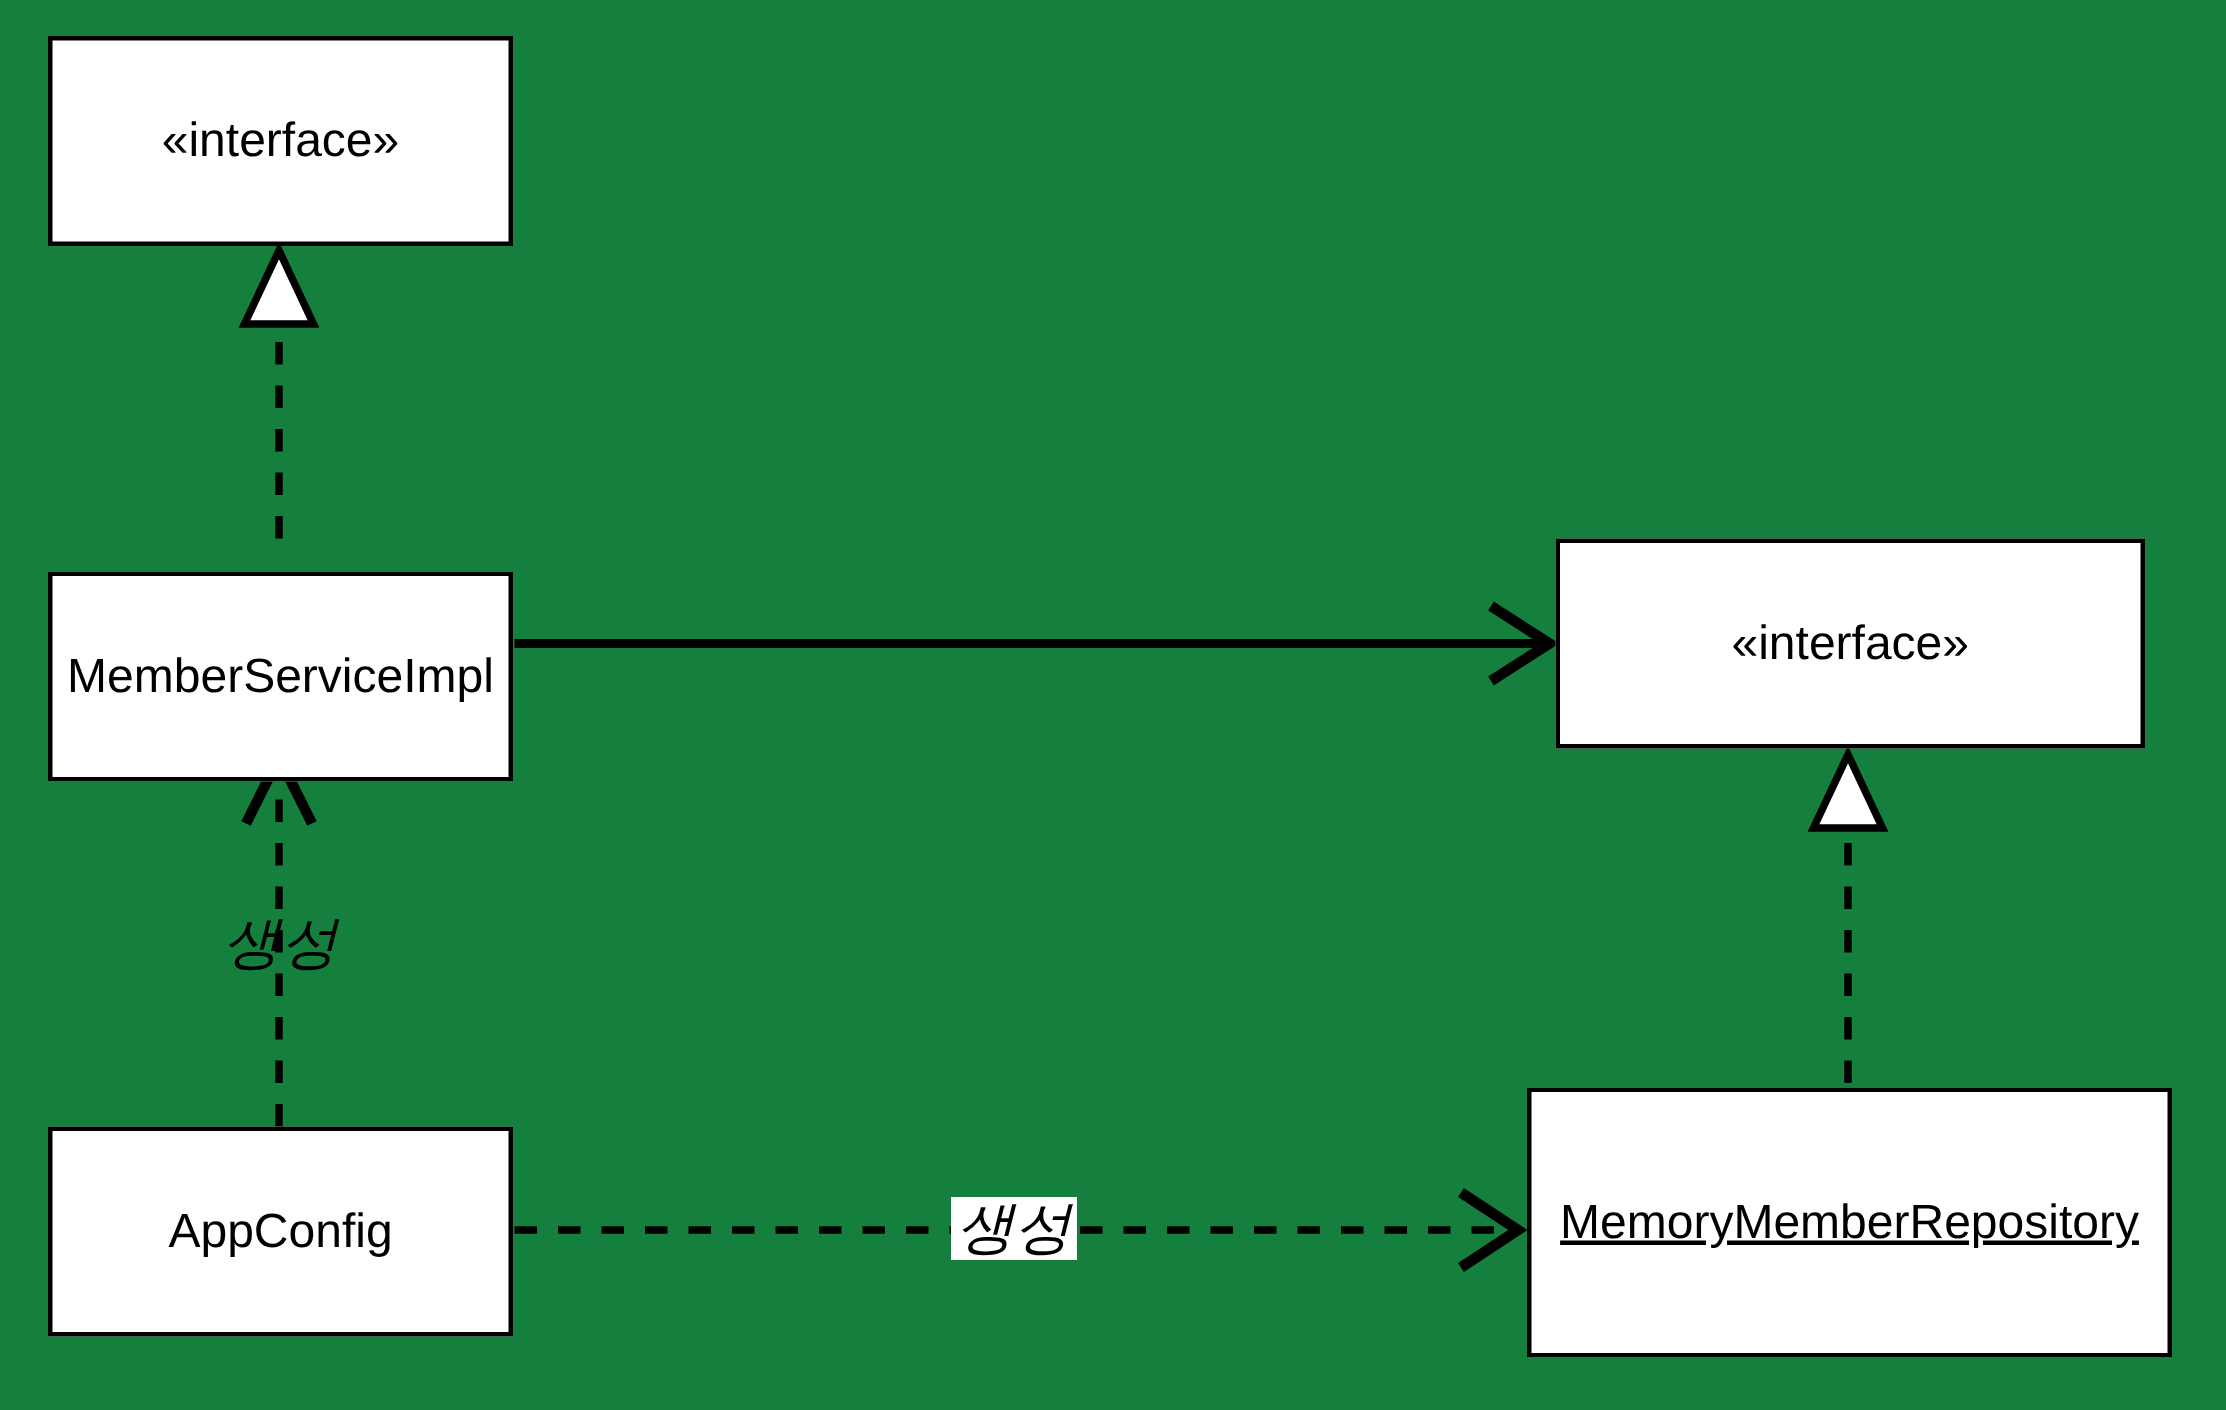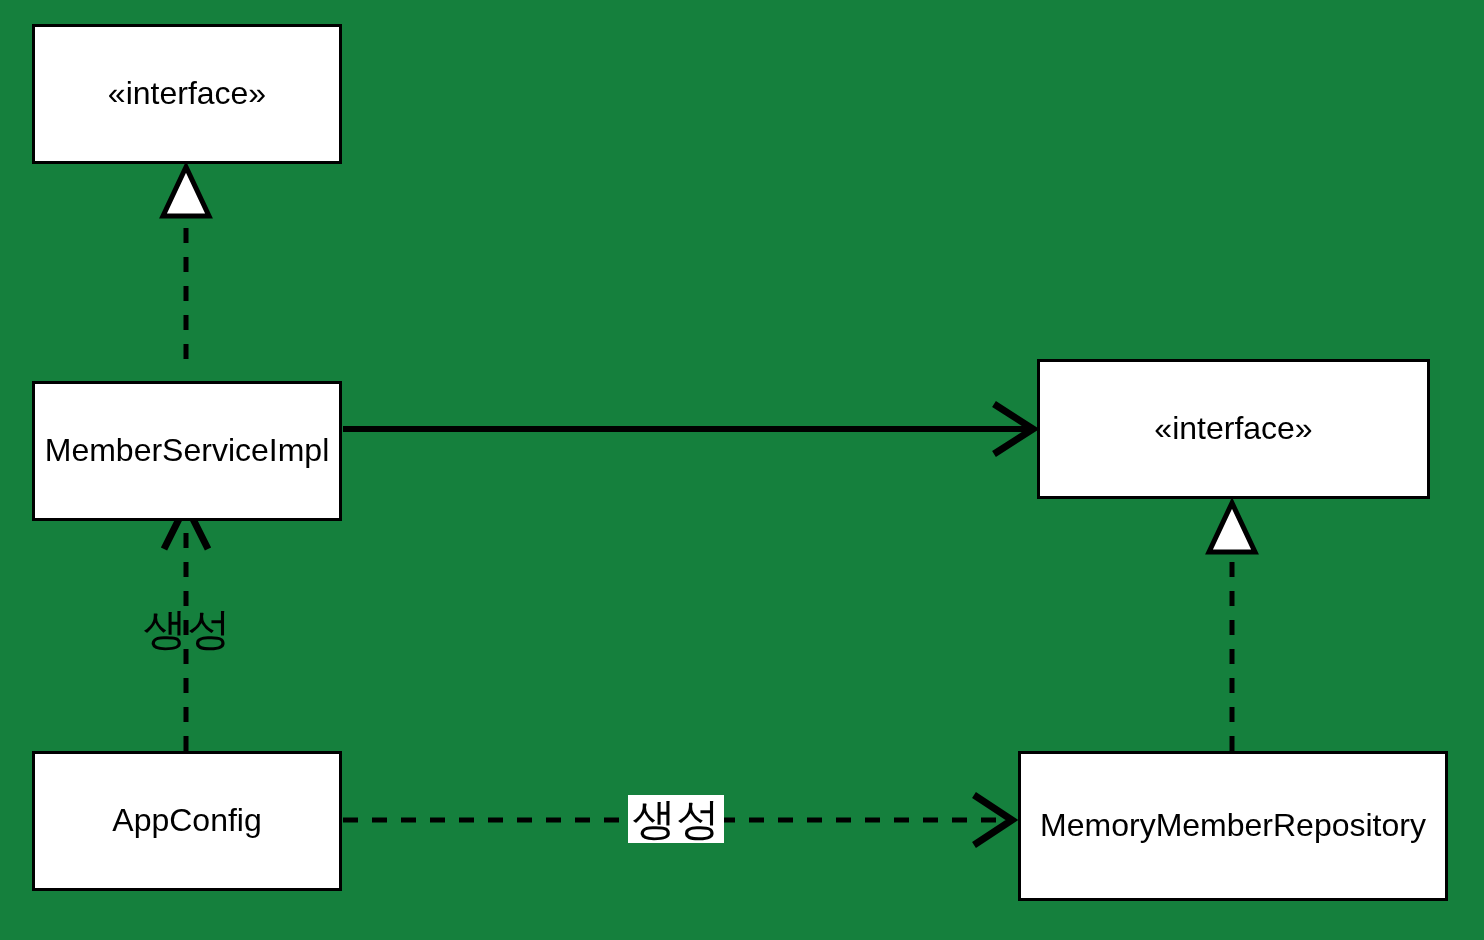--- a/index.html
+++ b/index.html
@@ -60,23 +60,24 @@
     font-size: 32px;
     line-height: 1.3;
     white-space: nowrap;
   }
   .node .name-bold {
     font-weight: bold;
   }
   .edge-label {
     position: absolute;
     transform: translate(-50%, -50%);
-    font-size: 44px;
+    font-size: 38px;
     line-height: 1;
     white-space: nowrap;
+    font-style: italic;
   }
   .edge-label.bg {
     background: #ffffff;
     padding: 2px 4px;
   }
 </style>
 </head>
 <body>
 
 <div class="canvas">
@@ -124,21 +125,21 @@
   </div>
 
   <div class="node" style="left:1037px; top:359px; width:393px; height:140px;">
     <div>«interface»</div>
   </div>
 
   <div class="node" style="left:32px; top:751px; width:310px; height:140px;">
     <div>AppConfig</div>
   </div>
 
-  <div class="node" style="left:1018px; top:751px; width:430px; height:150px;">
+  <div class="node" style="left:1018px; top:725px; width:430px; height:180px;text-decoration:underline;">
     <div>MemoryMemberRepository</div>
   </div>
 
   <div class="edge-label" style="left:187px; top:629px;">생성</div>
 
   <div class="edge-label bg" style="left:676px; top:819px;">생성</div>
 
 </div>
 
 </body></html>

